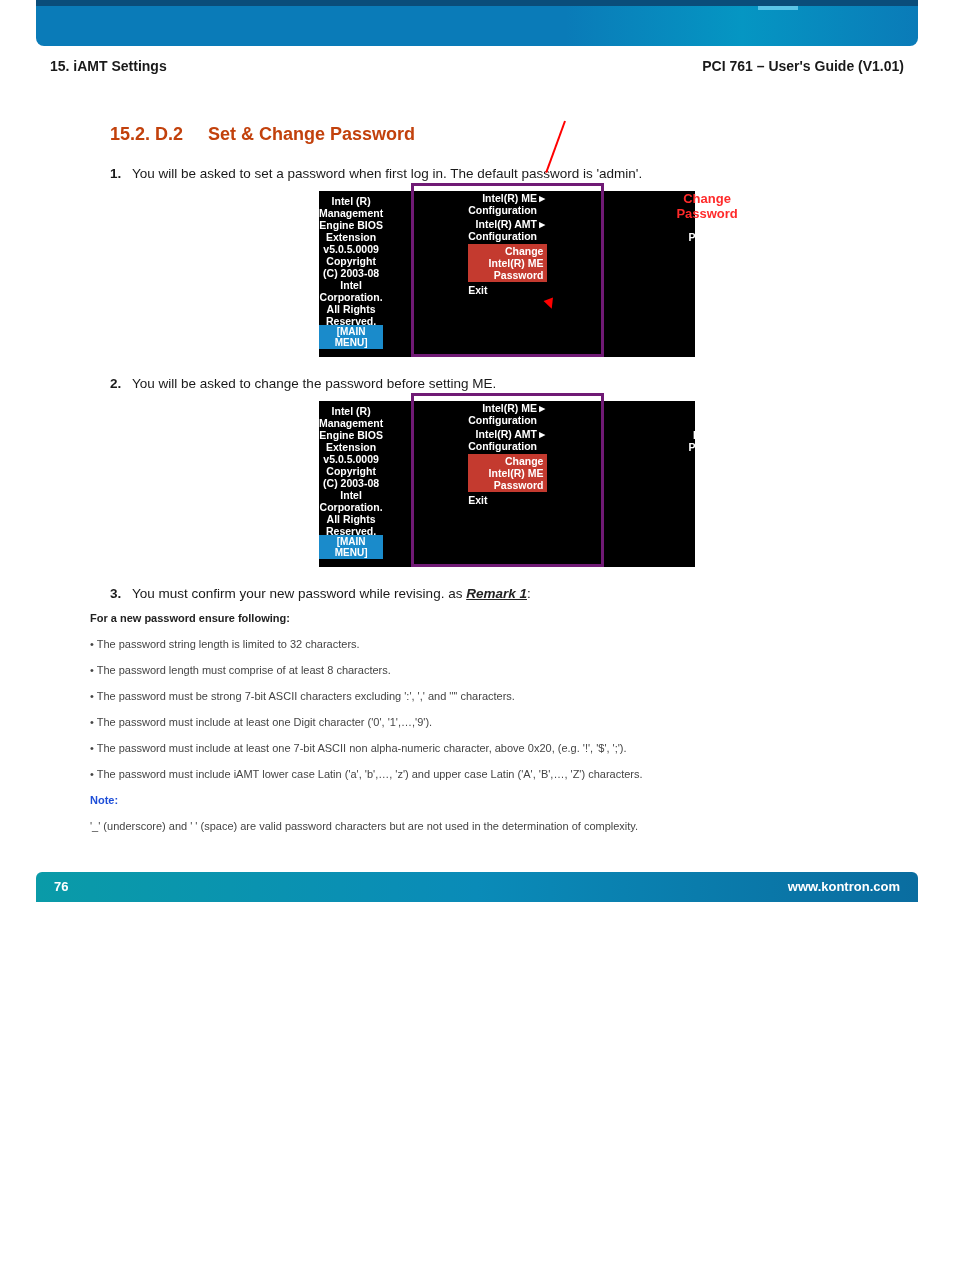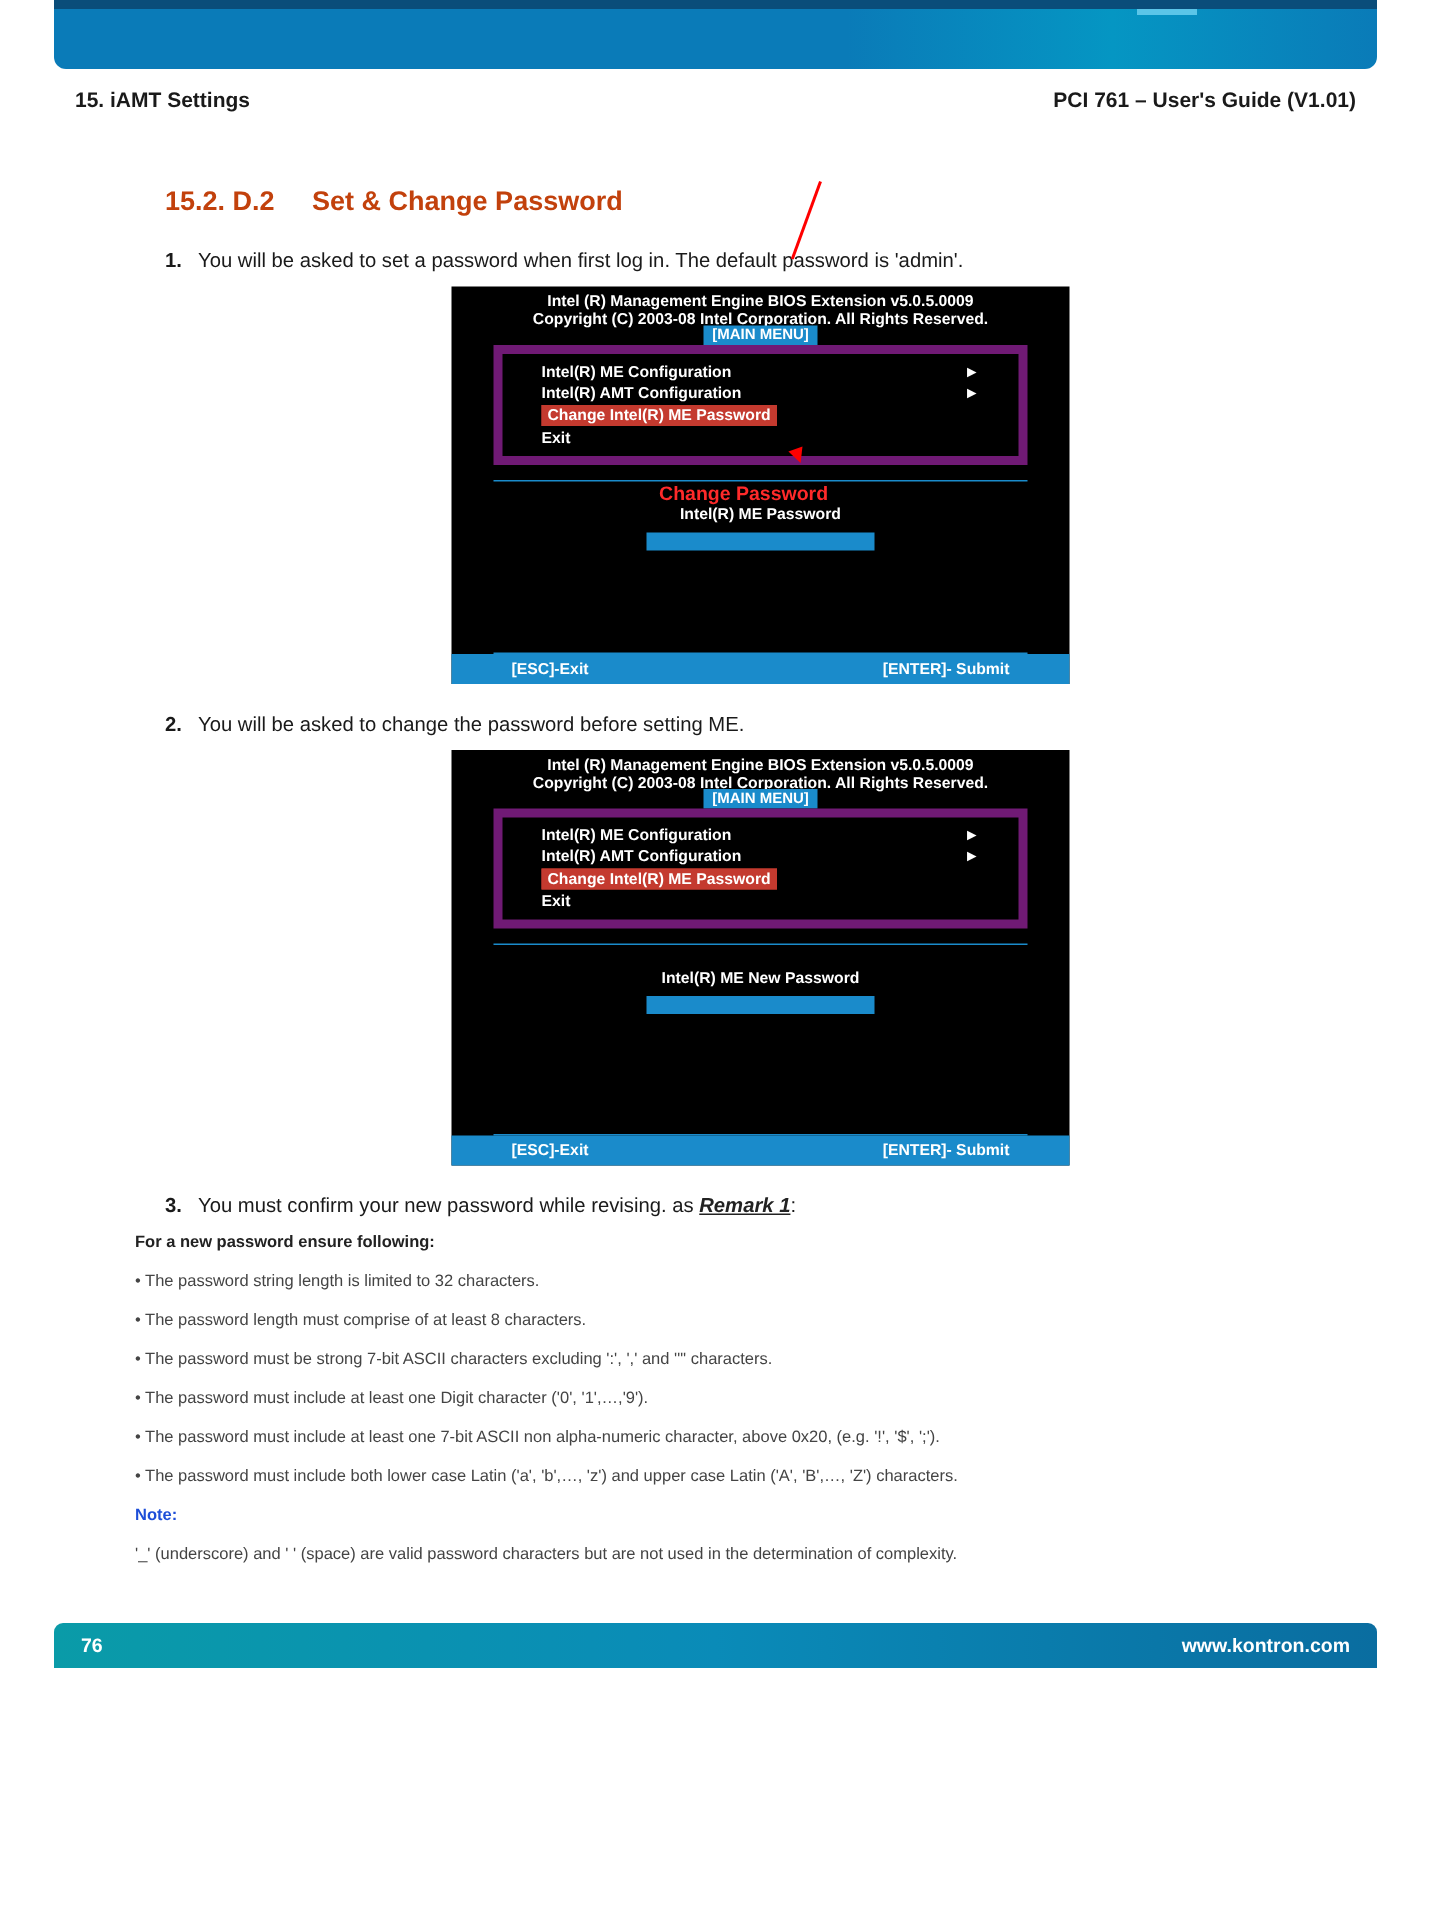--- a/index.html
+++ b/index.html
@@ -56,49 +56,49 @@
       font-size: 13.5px;
       color: #1a1a1a;
       margin-bottom: 8px;
       line-height: 1.35;
     }
     .step-num {
       font-weight: bold;
       min-width: 22px;
     }
     .bios-screenshot {
-      width: 412px;
+      width: 376px;
       margin: 4px auto 18px;
       background: #000;
       color: #fff;
       font-family: Arial, sans-serif;
       font-size: 10.5px;
       padding: 0;
       display: flex;
-      flex-direction: column;
+      flex-direction: row;
     }
     .bios-header {
       text-align: center;
       padding: 4px 0 8px;
       color: #fff;
       font-weight: bold;
     }
     .main-menu-label {
       background: #1a8bcb;
       color: #fff;
       display: inline-block;
       padding: 1px 6px;
       font-size: 10px;
       font-weight: bold;
     }
     .main-menu-box {
-      border: 6px solid #701a75;
+      border: 3px solid #701a75;
       margin: 0 28px;
-      padding: 5px 22px;
-      text-align: center;
+      padding: 5px 50px;
+      text-align: right;
     }
     .menu-line { color: #fff; font-weight: bold; display:flex; justify-content:space-between; padding:1px 4px; }
     .menu-highlight {
       background: #c43a2f;
       color: #fff;
       border: 1px solid #c43a2f;
       padding: 0px 3px;
       display: inline-block;
     }
     .bios-mid-divider { border-top:1px solid #1a8bcb; margin:10px 28px 0; }
@@ -268,21 +268,21 @@
   </div>
 </div>
 
 <div class="remark-block">
   <div class="remark-line" style="font-weight:bold; color:#222;">For a new password ensure following:</div>
   <div class="remark-line">• The password string length is limited to 32 characters.</div>
   <div class="remark-line">• The password length must comprise of at least 8 characters.</div>
   <div class="remark-line">• The password must be strong 7-bit ASCII characters excluding ':', ',' and '"' characters.</div>
   <div class="remark-line">• The password must include at least one Digit character ('0', '1',…,'9').</div>
   <div class="remark-line">• The password must include at least one 7-bit ASCII non alpha-numeric character, above 0x20, (e.g. '!', '$', ';').</div>
-  <div class="remark-line">• The password must include both lower case Latin ('a', 'b',…, 'z') and upper case Latin ('A', 'B',…, 'Z') characters.</div>
+  <div class="remark-line">• The password must include iAMT lower case Latin ('a', 'b',…, 'z') and upper case Latin ('A', 'B',…, 'Z') characters.</div>
   <div class="remark-line" style="font-weight:bold; color:#1d4ed8;">Note:</div>
   <div class="remark-line">'_' (underscore) and ' ' (space) are valid password characters but are not used in the determination of complexity.</div>
 </div>
 
 <div class="bottom-bar">
   <span>76</span>
   <span>www.kontron.com</span>
 </div>
 
 </body></html>

